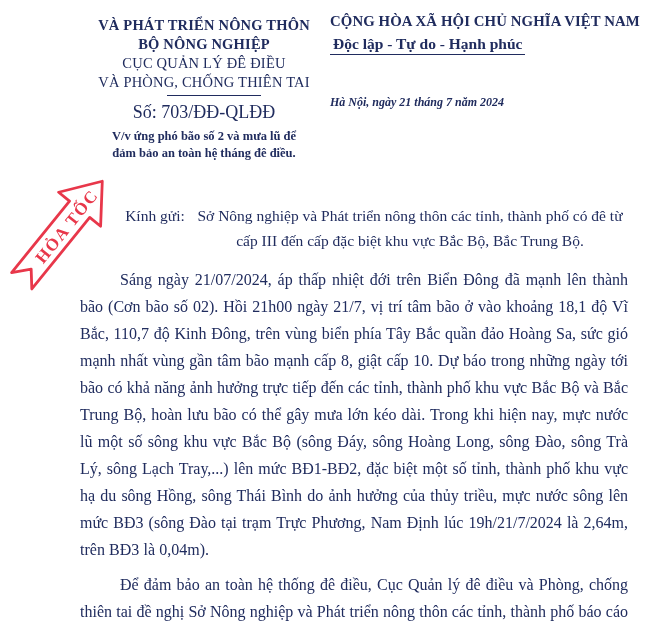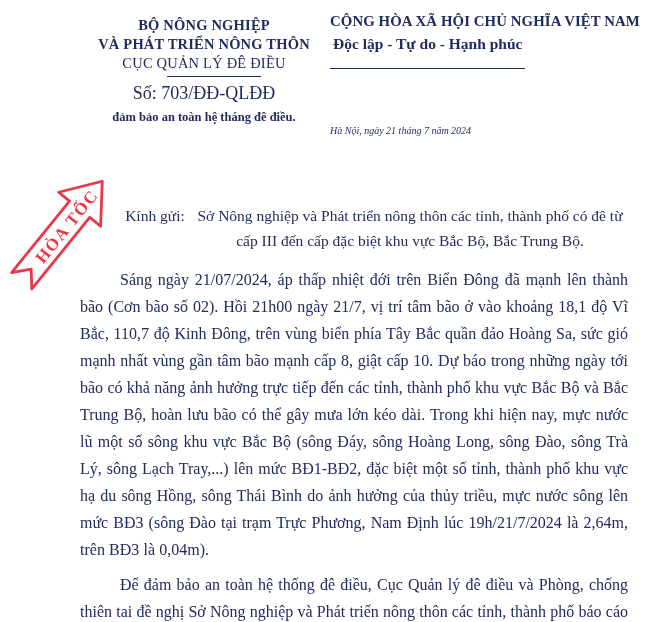--- a/index.html
+++ b/index.html
@@ -28,23 +28,23 @@
   .doc-subject { margin-top:6px; font-size:12.5px; font-weight:bold; line-height:16.5px; }
 
   .header-right {
     position:absolute; left:330px; top:12px; width:312px;
     text-align:left; line-height:19px;
   }
   .national-title { font-size:14.8px; font-weight:bold; letter-spacing:.1px; }
   .national-motto {
     display:inline-block; margin-top:3px;
     font-size:15.5px; font-weight:bold;
-    border-bottom:1.6px solid #202c5e; padding:0 3px 15px 3px;
+    border-bottom:1.6px solid #202c5e; padding:0 3px 1px 3px;
   }
-  .place-date { margin-top:52px; font-size:10px; font-weight:normal; font-style:italic; }
+  .place-date { margin-top:38px; font-size:12px; font-weight:bold; font-style:italic; }
 
   
   .stamp { position:absolute; left:6px; top:166px; }
   .stamp text { font-family:"Liberation Serif","DejaVu Serif",serif; }
 
   
   .content { position:absolute; left:80px; top:200px; width:548px; }
   .recipient { display:flex; margin:3px 0 0 37px; font-size:15.5px; line-height:25px;text-align:center; }
   .recipient-label { flex:0 0 76px; }
   .recipient-text  { width:434px; }
@@ -55,26 +55,28 @@
     word-spacing:.2px;
   }
   .body-text p + p { margin-top:8px; }
 </style>
 </head>
 <body>
 
 <div class="page">
 
   <div class="header-left">
+    <div class="org-parent-line">VÀ PHÁT TRIỂN NÔNG THÔN</div>
     <div class="org-parent-line">BỘ NÔNG NGHIỆP</div>
-    <div class="org-parent-line">VÀ PHÁT TRIỂN NÔNG THÔN</div>
     <div class="org-name-line">CỤC QUẢN LÝ ĐÊ ĐIỀU</div>
+    <div class="org-name-line">VÀ PHÒNG, CHỐNG THIÊN TAI</div>
     <div class="left-rule"></div>
     <div class="doc-number">Số:  703/ĐĐ-QLĐĐ</div>
     <div class="doc-subject">
+      <div>V/v ứng phó bão số 2 và mưa lũ để</div>
       <div>đảm bảo an toàn hệ tháng đê điều.</div>
     </div>
   </div>
 
   <div class="header-right">
     <div class="national-title">CỘNG HÒA XÃ HỘI CHỦ NGHĨA VIỆT NAM</div>
     <div>
       <span class="national-motto">Độc lập - Tự do - Hạnh phúc</span>
     </div>
     <div class="place-date">Hà Nội, ngày 21 tháng 7 năm 2024</div>

